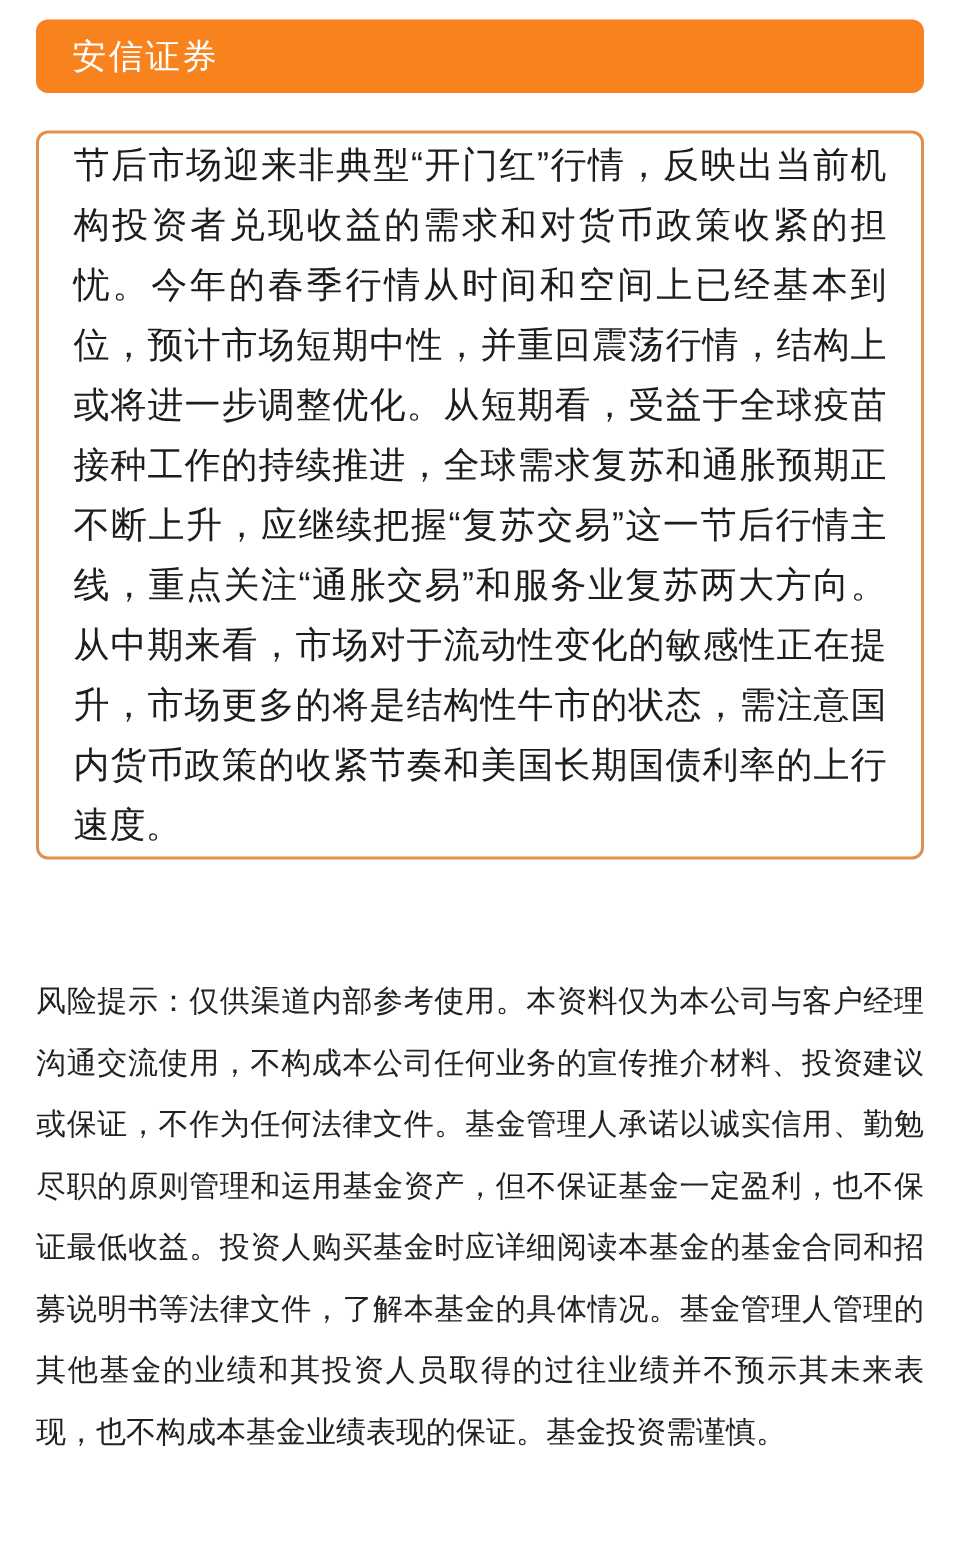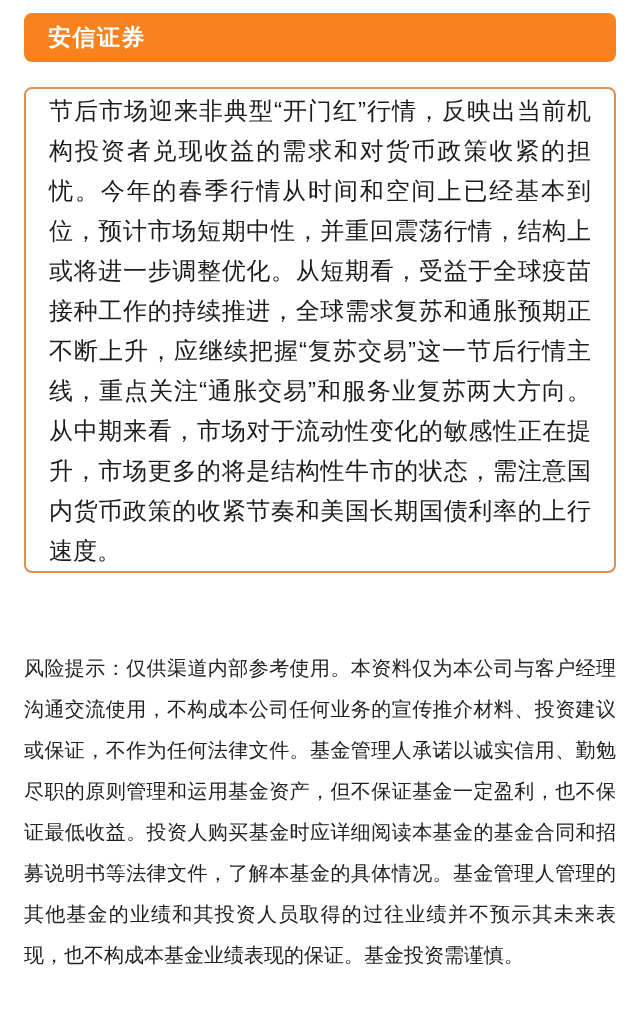--- a/index.html
+++ b/index.html
@@ -22,21 +22,21 @@
     height: 49px;
     background: #F8821E;
     border-radius: 8px;
     display: flex;
     align-items: center;
     box-sizing: border-box;
     padding-left: 24px;
   }
   .brand-title {
     color: #FFFFFF;
-    font-weight: bold;
+    font-weight: normal;
     font-size: 23px;
     letter-spacing: 1.5px;
   }
   .summary-box {
     position: absolute;
     left: 24px;
     top: 87px;
     width: 592px;
     height: 486px;
     box-sizing: border-box;

